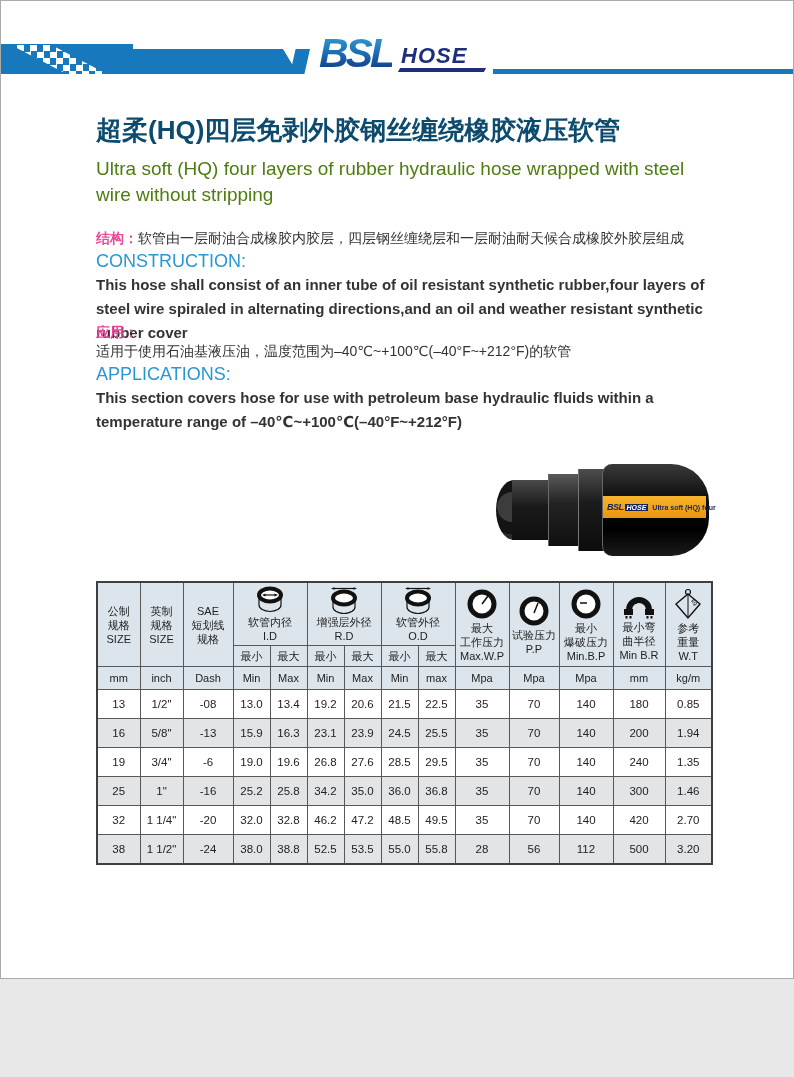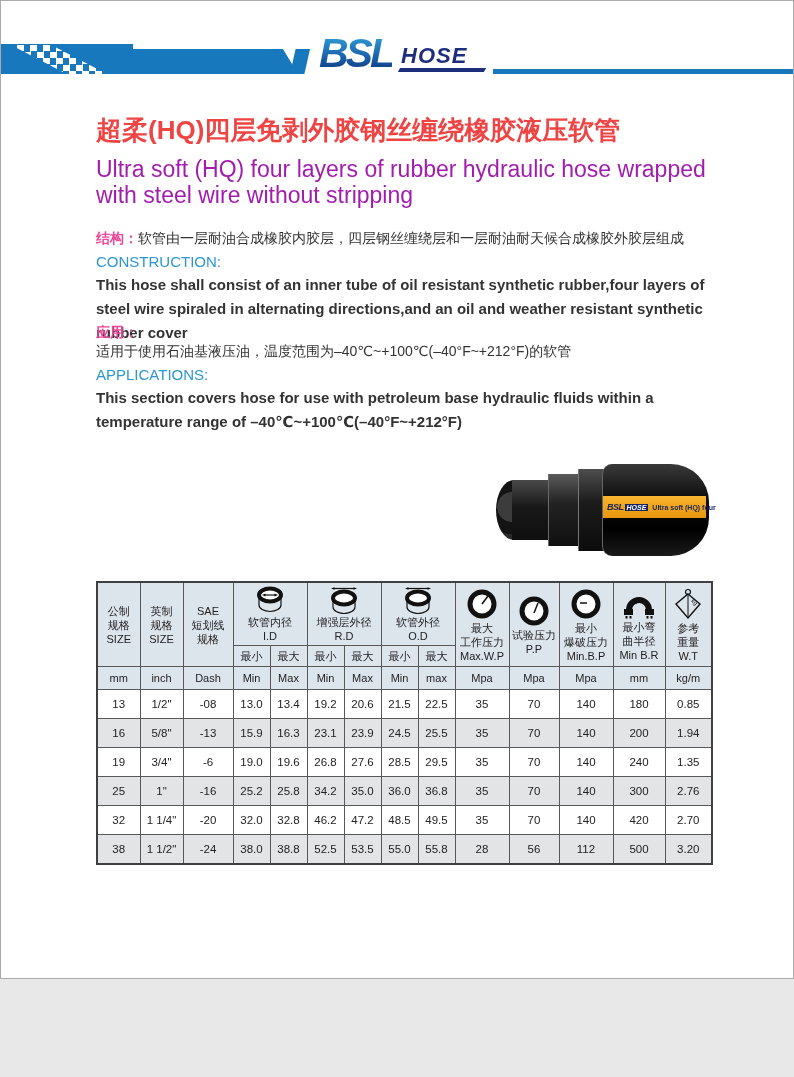--- a/index.html
+++ b/index.html
@@ -16,27 +16,27 @@
      clip-path:polygon(28% 0,100% 0,72% 100%,0 100%);}
   .logo-bsl{position:absolute;left:318px;top:30px;font-size:41px;font-weight:800;font-style:italic;
      letter-spacing:-3px;background:linear-gradient(180deg,#35aade 0%,#1b66b0 55%,#0d3078 100%);
      -webkit-background-clip:text;background-clip:text;color:transparent;line-height:44px;}
   .logo-hose{position:absolute;left:400px;top:42px;font-size:22px;font-weight:800;font-style:italic;
      color:#1d2f7c;letter-spacing:1px;}
   .logo-underline{position:absolute;left:398px;top:67px;width:86px;height:4px;background:#1d2f7c;
      transform:skewX(-30deg);}
   .header-rule{position:absolute;left:492px;top:68px;width:302px;height:5px;background:#1878be;}
   
-  .title-zh{position:absolute;left:95px;top:112px;width:640px;font-size:26px;font-weight:bold;color:#ef4444;}
-  .title-en{position:absolute;left:95px;top:155px;width:628px;font-size:23px;color:#a21caf;line-height:26px;}
+  .title-zh{position:absolute;left:95px;top:112px;width:640px;font-size:26px;font-weight:bold;color:#0c4a6e;}
+  .title-en{position:absolute;left:95px;top:155px;width:628px;font-size:19px;color:#4d7c0f;line-height:26px;}
   .sec{position:absolute;left:95px;width:630px;font-size:14px;line-height:19px;color:#333;}
   .sec-construction{top:228px;}
   .sec-applications{top:322px;}
   .zh-label{font-weight:bold;color:#ec4899;}
-  .blue-label{color:#2a97d4;font-size:15px;margin:4px 0 2px 0;}
+  .blue-label{color:#2a97d4;font-size:18px;margin:4px 0 2px 0;}
   .en-text{font-size:15px;line-height:24px;font-weight:bold;}
   
   .hose{position:absolute;left:495px;top:462px;width:212px;height:95px;}
   .hose .bore{position:absolute;left:0;top:17px;width:36px;height:60px;border-radius:50%;
      background:radial-gradient(circle at 45% 45%, #3c3c3c 0 38%, #141414 40% 70%, #2b2b2b 72%);}
   .hose .seg1{position:absolute;left:16px;top:17px;width:44px;height:60px;background:linear-gradient(180deg,#4a4a4a,#191919 45%,#0f0f0f);border-radius:0 8px 8px 0;}
   .hose .seg2{position:absolute;left:52px;top:11px;width:38px;height:72px;background:linear-gradient(180deg,#5a5a5a,#232323 40%,#101010);border-radius:0 8px 8px 0;border-left:1px solid #6b6b6b;}
   .hose .seg3{position:absolute;left:82px;top:6px;width:32px;height:82px;background:linear-gradient(180deg,#4e4e4e,#1c1c1c 40%,#0c0c0c);border-radius:0 8px 8px 0;border-left:1px solid #777;}
   .hose .body{position:absolute;left:106px;top:1px;width:106px;height:92px;
      background:linear-gradient(180deg,#3a3a3a,#101010 35%,#000 70%,#1a1a1a);
@@ -307,21 +307,21 @@
           <td>25.2</td>
           <td>25.8</td>
           <td>34.2</td>
           <td>35.0</td>
           <td>36.0</td>
           <td>36.8</td>
           <td>35</td>
           <td>70</td>
           <td>140</td>
           <td>300</td>
-          <td>2.76</td>
+          <td>1.46</td>
         </tr>
         <tr>
           <td>32</td>
           <td>1 1/4"</td>
           <td>-20</td>
           <td>32.0</td>
           <td>32.8</td>
           <td>46.2</td>
           <td>47.2</td>
           <td>48.5</td>

